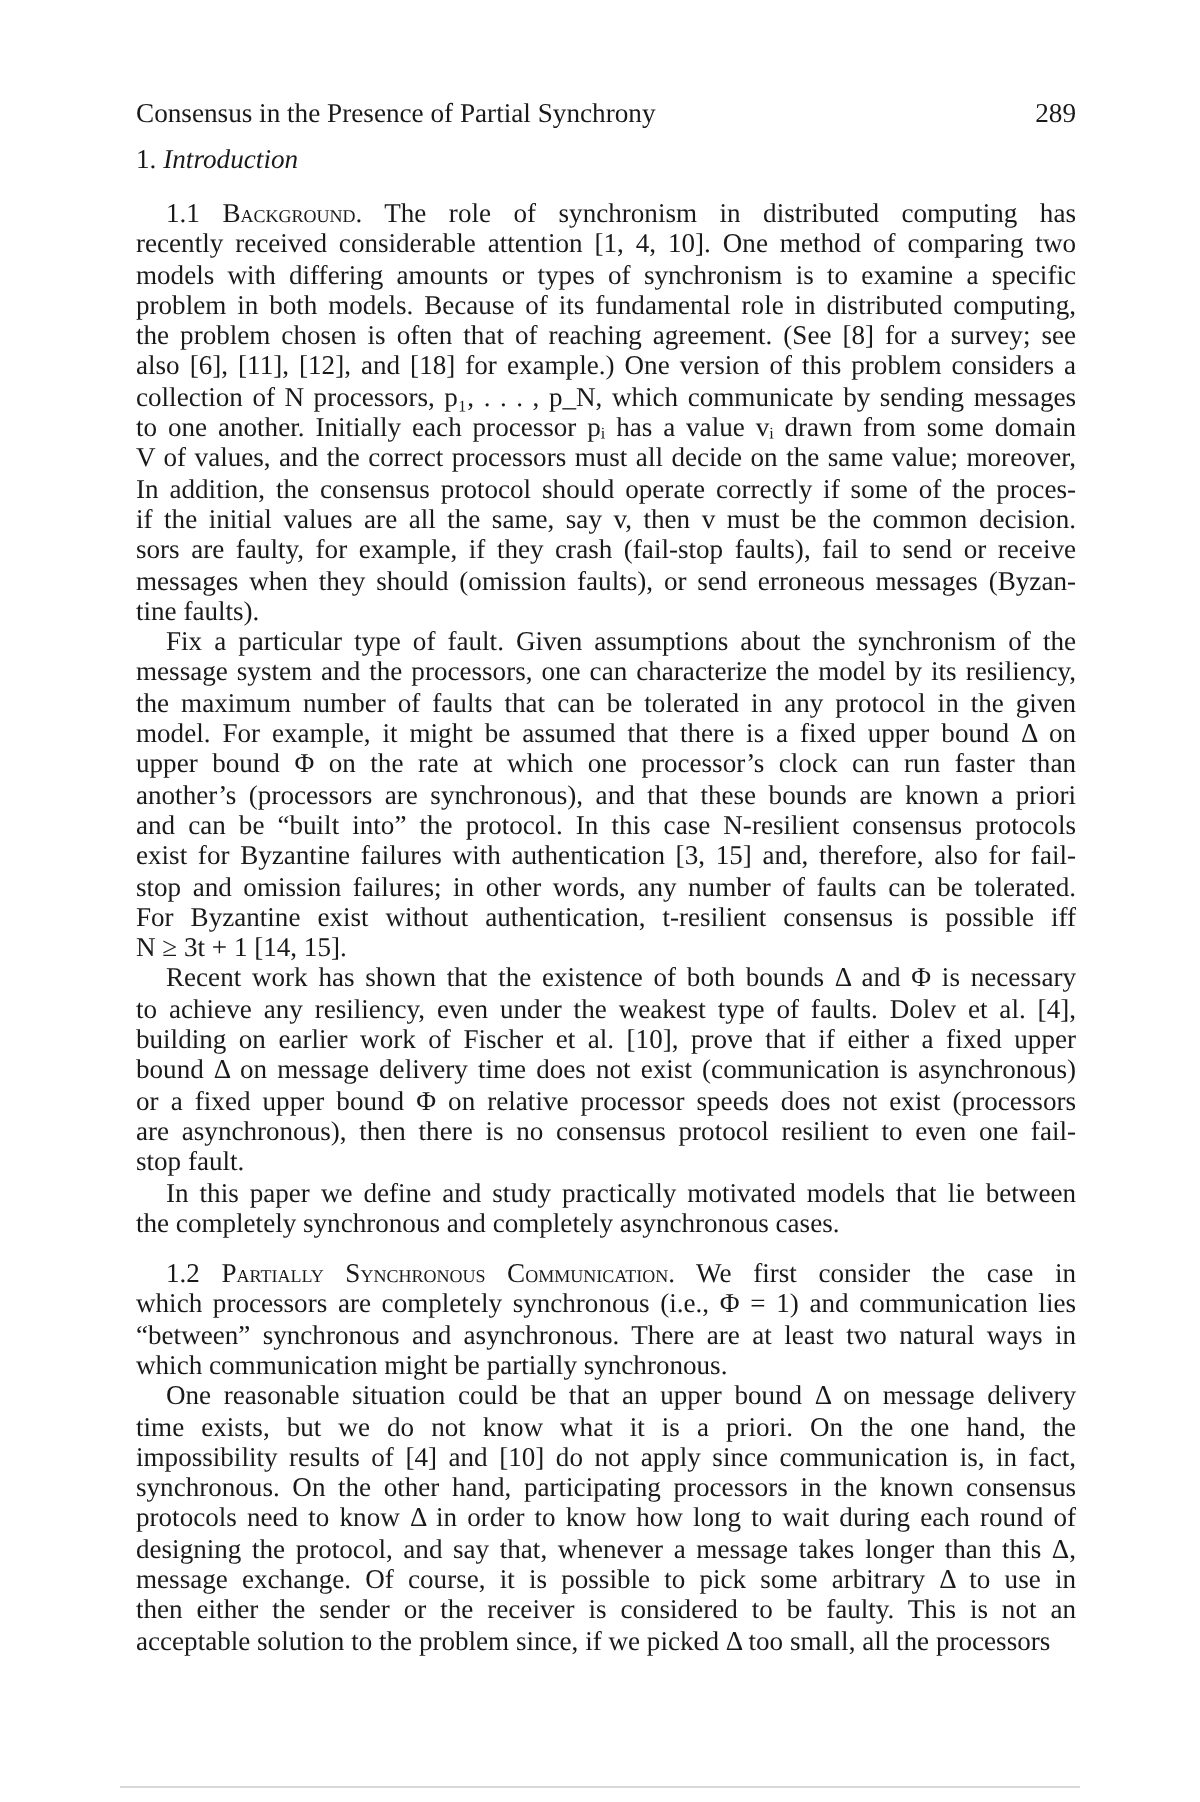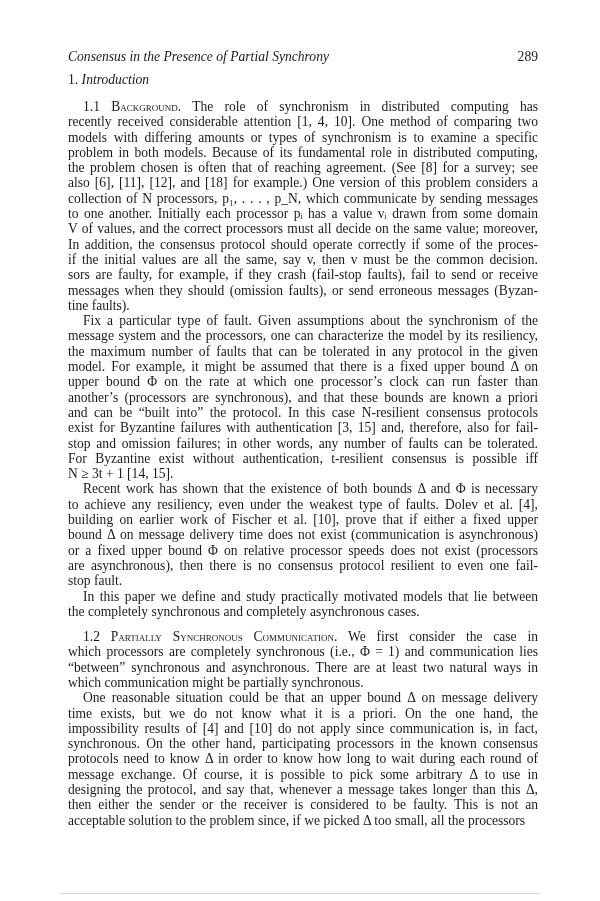--- a/index.html
+++ b/index.html
@@ -1,20 +1,20 @@
 <!DOCTYPE html>
 <html><head>
 <meta charset="utf-8">
 <style>
   html, body { margin:0; padding:0; background:#ffffff; }
   body { width:600px; height:901px; position:relative; overflow:hidden;
          font-family:"Liberation Serif","DejaVu Serif",serif; color:#1a1a1a; }
   .page { position:absolute; left:68px; top:0; width:470px; }
   .running-head { position:absolute; top:49px; left:0; width:470px; font-size:13.6px; }
-  .running-head .title { font-style:italic; }
+  .running-head .title { }
   .running-head .pgnum { position:absolute; right:0; top:0; }
   .section-title { position:absolute; top:72px; left:0; font-size:13.6px; }
   .section-title .it { font-style:italic; }
   .body { position:absolute; top:99px; left:0; width:470px; font-size:13.55px;
           line-height:15.3px; text-align:justify; text-align-last:auto; }
   .line { display:block; height:15.3px; white-space:nowrap; text-align:justify;
           text-align-last:justify; }
   .line.last { text-align-last:left; }
   .line.indent { padding-left:15px; }
   .gap { height:10px; }
@@ -84,21 +84,21 @@
         <span class="line"><span>which processors are completely synchronous (i.e., Φ = 1) and communication lies</span></span>
         <span class="line"><span>“between” synchronous and asynchronous. There are at least two natural ways in</span></span>
         <span class="line last"><span>which communication might be partially synchronous.</span></span>
       </div>
     <div id="p6">
         <span class="line indent"><span>One reasonable situation could be that an upper bound Δ on message delivery</span></span>
         <span class="line"><span>time exists, but we do not know what it is a priori. On the one hand, the</span></span>
         <span class="line"><span>impossibility results of [4] and [10] do not apply since communication is, in fact,</span></span>
         <span class="line"><span>synchronous. On the other hand, participating processors in the known consensus</span></span>
         <span class="line"><span>protocols need to know Δ in order to know how long to wait during each round of</span></span>
+        <span class="line"><span>designing the protocol, and say that, whenever a message takes longer than this Δ,</span></span>
         <span class="line"><span>message exchange. Of course, it is possible to pick some arbitrary Δ to use in</span></span>
-        <span class="line"><span>designing the protocol, and say that, whenever a message takes longer than this Δ,</span></span>
         <span class="line"><span>then either the sender or the receiver is considered to be faulty. This is not an</span></span>
         <span class="line last"><span>acceptable solution to the problem since, if we picked Δ too small, all the processors</span></span>
       </div>
   </div>
 </div>
 
 <div class="artifact" style="left:60px; top:893px; width:480px;"></div>
 
 </body></html>

